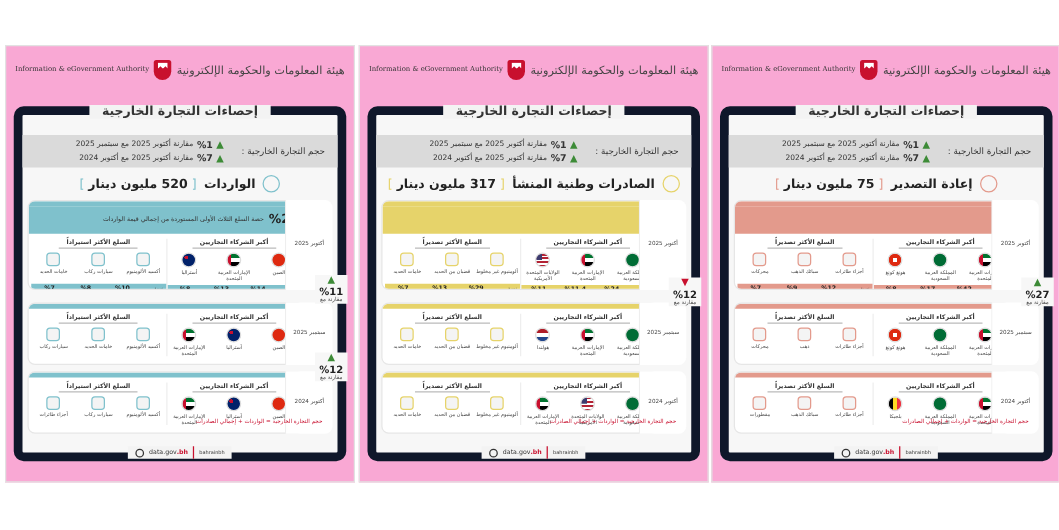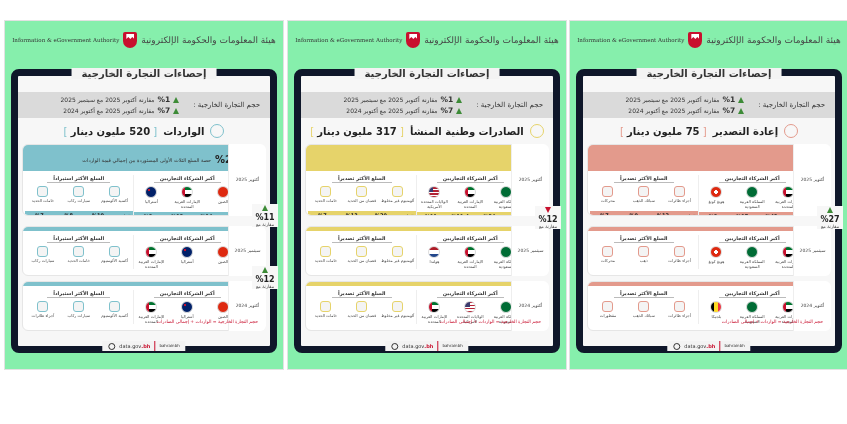--- a/index.html
+++ b/index.html
@@ -1,18 +1,18 @@
 <!DOCTYPE html>
 <html><head>
 <meta charset="utf-8">
 <style>
 *{box-sizing:border-box;margin:0;padding:0}
 html,body{width:847px;height:424px;background:#fff;overflow:hidden;font-family:"DejaVu Sans",sans-serif}
 .stage{position:relative;width:847px;height:424px;background:#fff}
-.panel{position:absolute;top:20px;width:280px;height:350px;background:#86efac;border:1px solid #e2e2e2}
+.panel{position:absolute;top:36px;width:280px;height:350px;background:#f9a8d4;border:1px solid #e2e2e2}
 .panel .hdr{height:38px;display:flex;align-items:center;justify-content:center;gap:4px;font-size:5.5px;color:#333}
 .panel .hdr .en{text-align:center;line-height:1.2;font-family:"DejaVu Serif",serif;font-size:5.5px}
 .panel .hdr .logo{width:14px;height:16px;background:#c8102e;border-radius:2px 2px 7px 7px;position:relative}
 .panel .hdr .logo:before{content:"";position:absolute;left:3px;top:2px;width:8px;height:5px;background:#fff;clip-path:polygon(0 0,100% 0,100% 100%,75% 60%,50% 100%,25% 60%,0 100%)}
 .panel .hdr .ar{font-size:9px;letter-spacing:-.5px;color:#444;font-family:"DejaVu Serif",serif}
 .frame{position:absolute;left:6px;right:6px;top:48px;bottom:16px;border:7px solid #0f172a;border-radius:8px;background:#f7f7f7}
 .title{position:absolute;top:-8px;left:50%;transform:translateX(-50%);background:#f3f3f3;padding:0 10px;font-size:10px;font-weight:bold;color:#333;white-space:nowrap}
 .volbar{position:absolute;top:16px;left:0;right:0;height:26px;background:#dadada;display:flex;direction:rtl;align-items:center;padding:0 10px;gap:14px}
 .volbar .lbl{font-size:7px;font-weight:normal;color:#333}
 .volbar .rows{display:flex;flex-direction:column;gap:2px}

